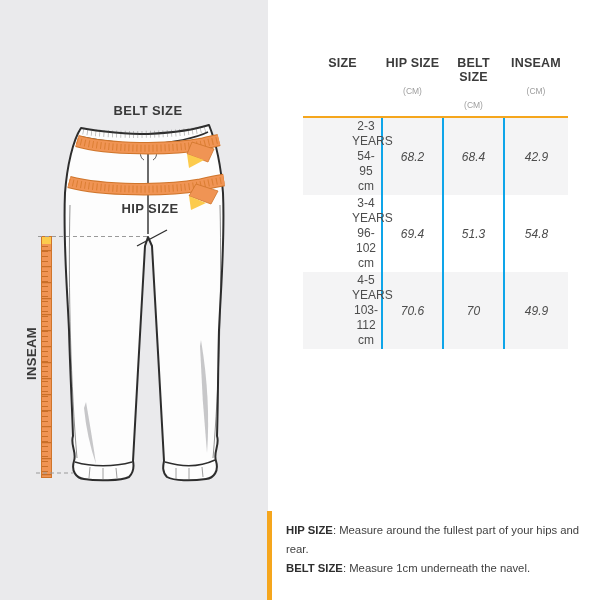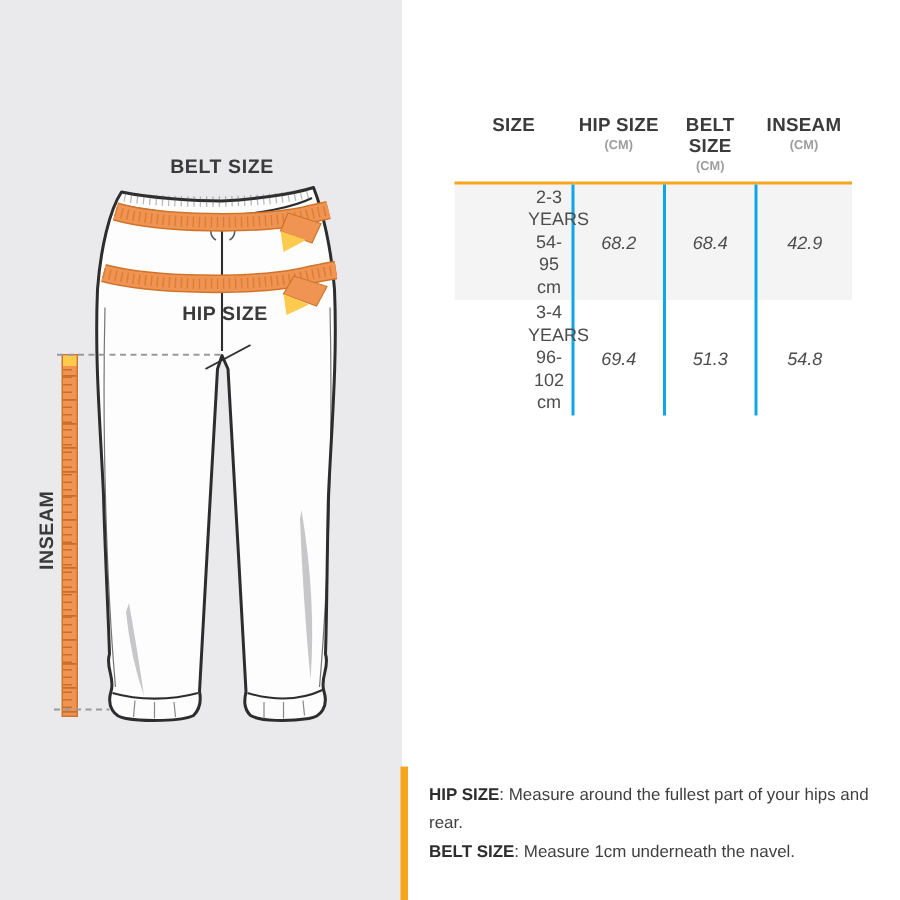--- a/index.html
+++ b/index.html
@@ -19,29 +19,29 @@
     letter-spacing:.4px;text-align:center;
   }
   .lbl-belt{left:78px;top:103px;width:140px;}
   .lbl-hip{left:80px;top:201px;width:140px;}
   .lbl-inseam{
     left:-24px;top:346px;width:110px;height:15px;
     transform:rotate(-90deg);
   }
   
   .size-table{
-    position:absolute;left:303px;top:64px;width:265px;
+    position:absolute;left:303px;top:44px;width:265px;
     border-collapse:collapse;table-layout:fixed;
   }
   .size-table th{
     vertical-align:top;padding:12px 0 6px 0;
     border-bottom:2px solid #f5a61d;
   }
   .hlabel{font-size:12.5px;font-weight:bold;color:#3b3b3b;letter-spacing:.2px;text-align:center;}
-  .hunit{font-size:8.5px;font-weight:bold;color:#9d9d9d;text-align:center;margin-top:1px;min-height:10px;}
+  .hunit{font-size:8.5px;font-weight:normal;color:#9d9d9d;text-align:center;margin-top:16px;min-height:10px;}
   .size-table td{
     height:60px;text-align:center;vertical-align:middle;
     font-size:12px;color:#4d4d4d;
   }
   .size-table tbody tr:nth-child(odd){background:#f4f4f5;}
   .size-table tbody td + td{border-left:2px solid #0ea5e9;font-style:italic;}
   .cell-size div{line-height:15px;margin-left:48px;}
   
   .notes-bar{
     position:absolute;left:267px;top:511px;width:5px;height:89px;
@@ -177,20 +177,29 @@
       </tr>
       <tr>
         <td class="cell-size">
           <div>3-4 YEARS</div>
           <div>96-102 cm</div>
         </td>
         <td>69.4</td>
         <td>51.3</td>
         <td>54.8</td>
       </tr>
+      <tr>
+        <td class="cell-size">
+          <div>4-5 YEARS</div>
+          <div>103-112 cm</div>
+        </td>
+        <td>70.6</td>
+        <td>70</td>
+        <td>49.9</td>
+      </tr>
     </tbody>
   </table>
 
   <div class="notes-bar"></div>
   <div class="notes">
     <div><b>HIP SIZE</b><span>: Measure around the fullest part of your hips and rear.</span></div>
     <div><b>BELT SIZE</b><span>: Measure 1cm underneath the navel.</span></div>
   </div>
 
 </div>

